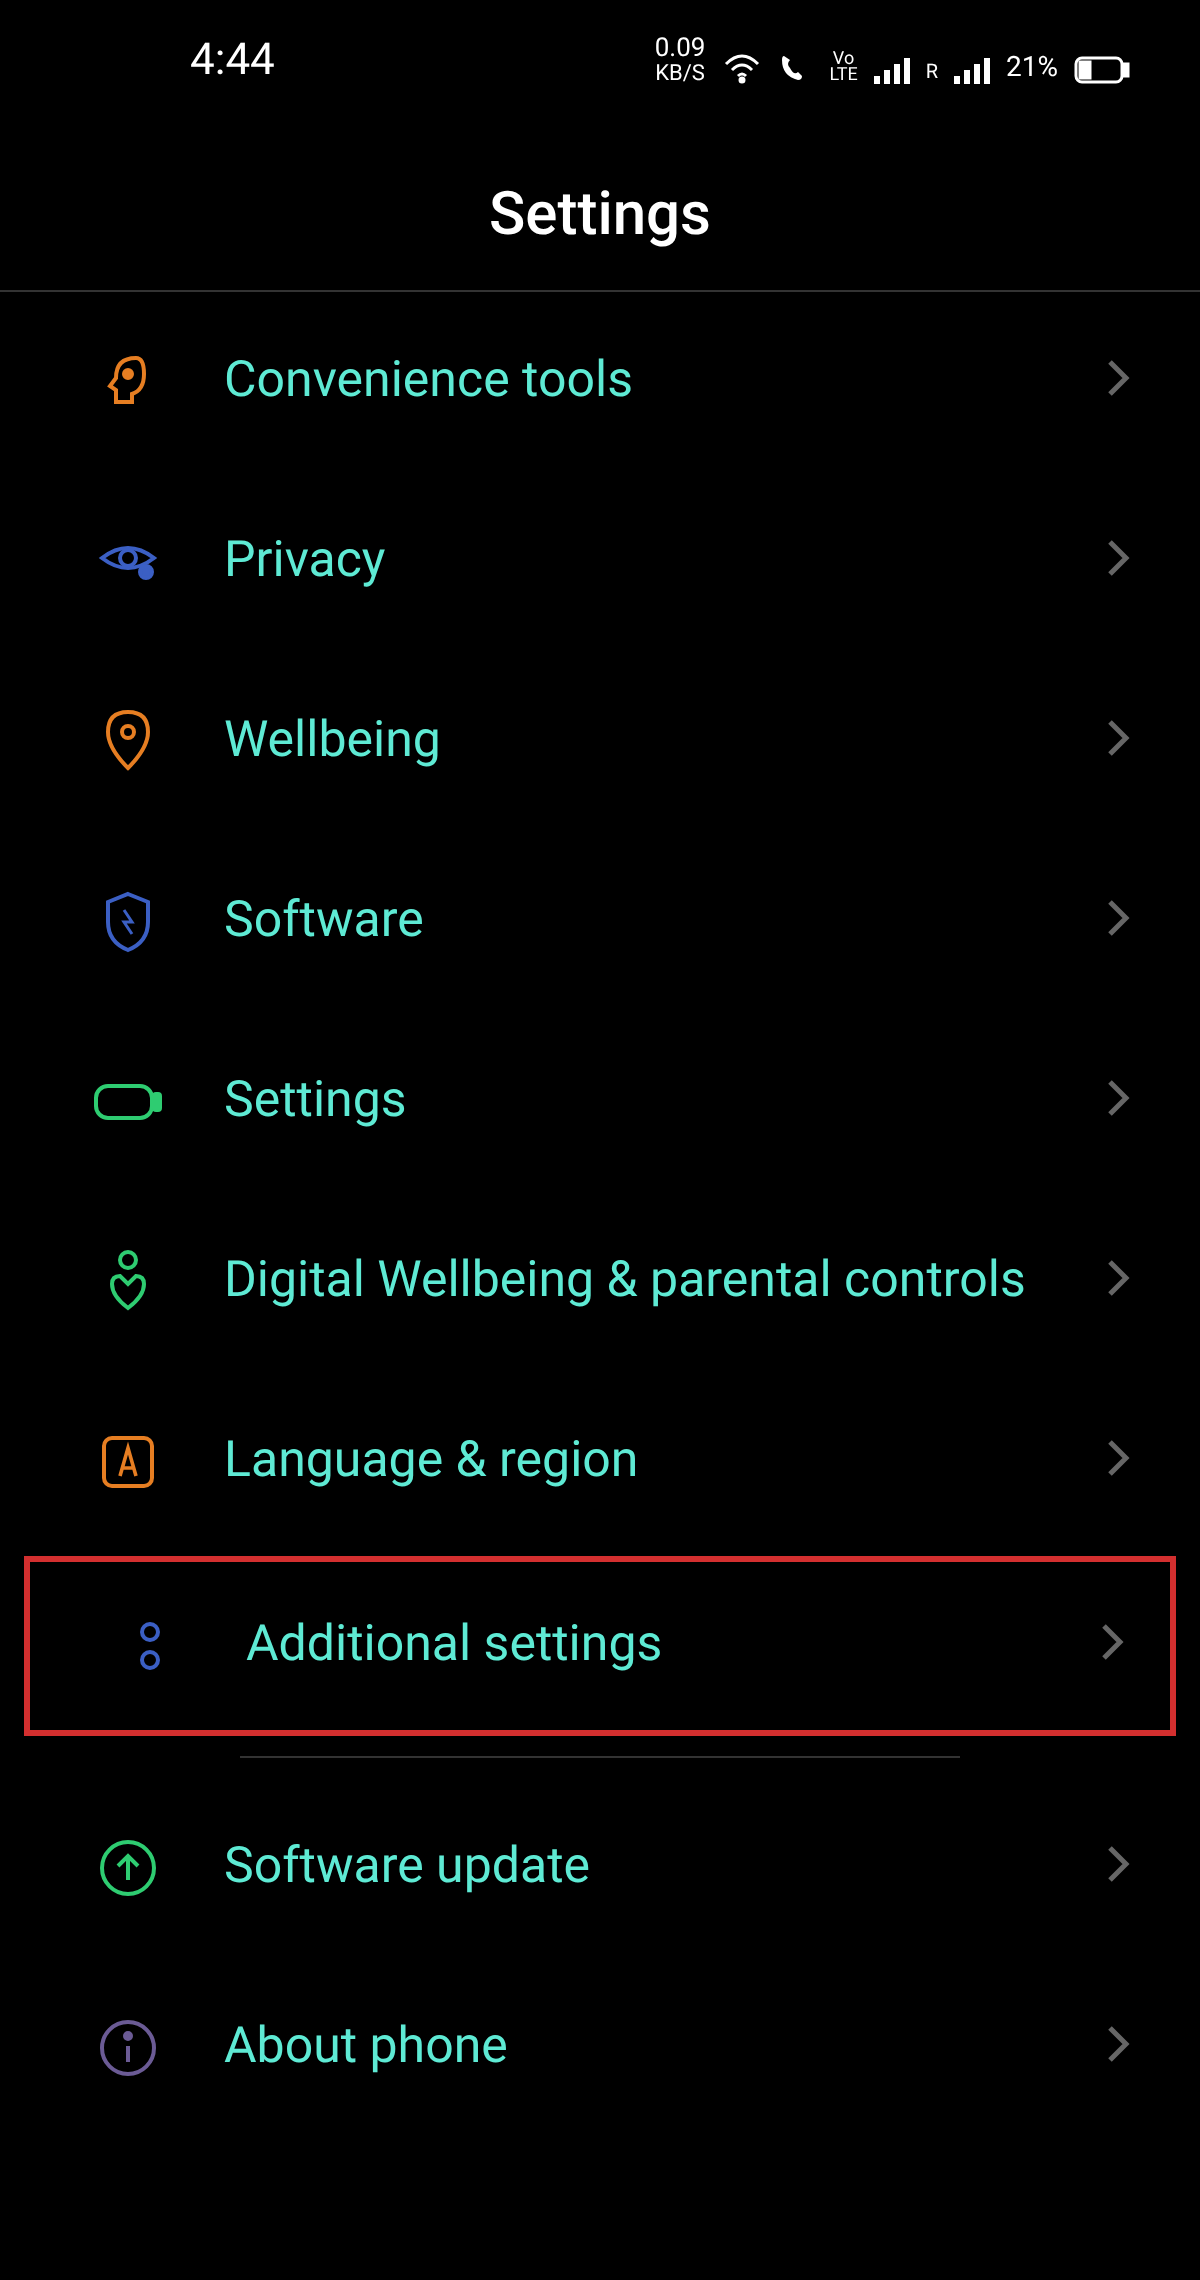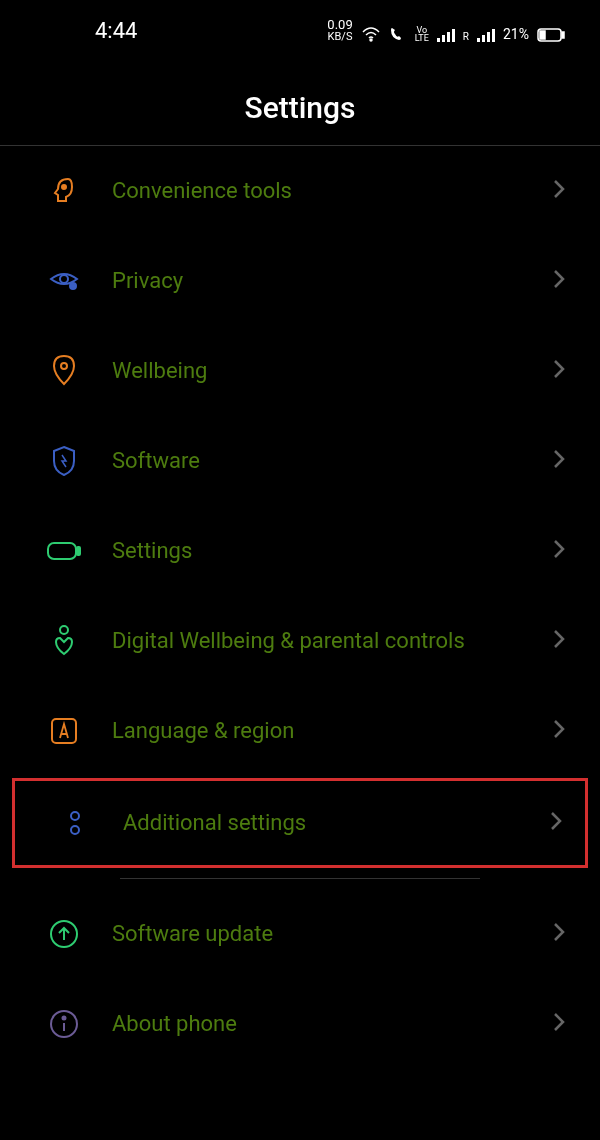--- a/index.html
+++ b/index.html
@@ -79,23 +79,23 @@
       display: flex;
       align-items: center;
       justify-content: center;
       flex-shrink: 0;
     }
     .settings-item.highlighted .item-icon {
       margin-left: 30px;
     }
     .item-label {
       flex: 1;
-      font-size: 22px;
+      font-size: 25px;
       font-weight: 400;
-      color: #4d7c0f;
+      color: #5eead4;
       line-height: 1.3;
     }
     .chevron {
       color: #666;
       flex-shrink: 0;
       margin-right: 10px;
     }
     .divider {
       height: 1px;
       background: #333;

